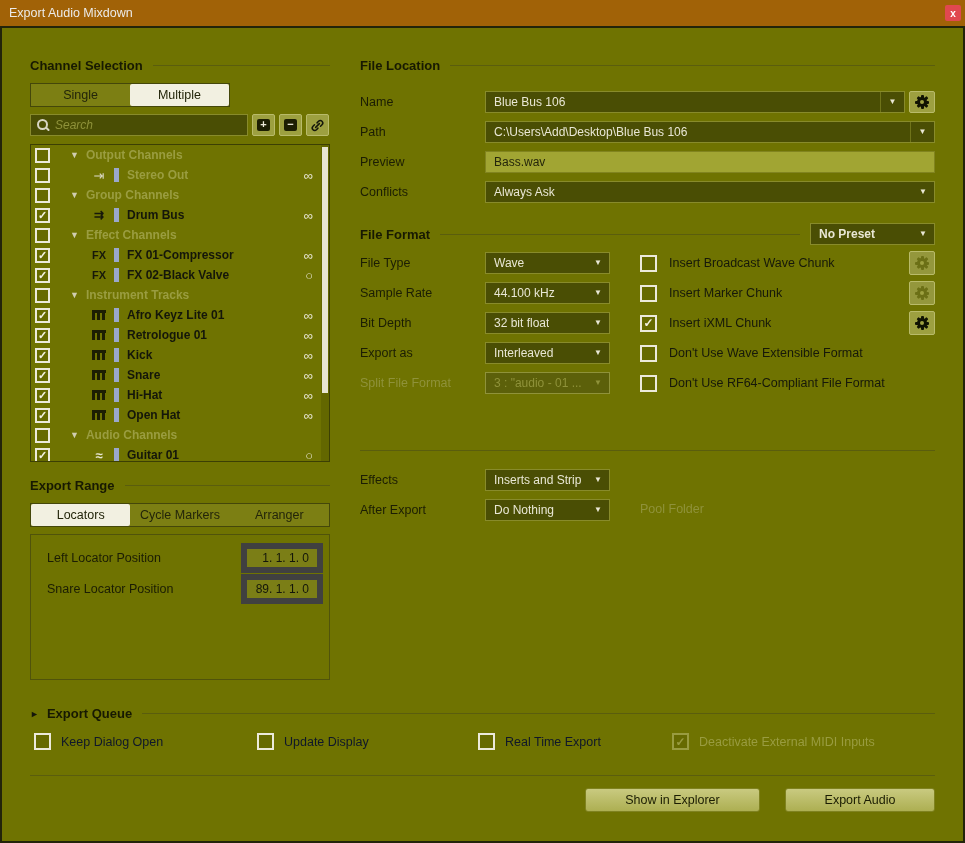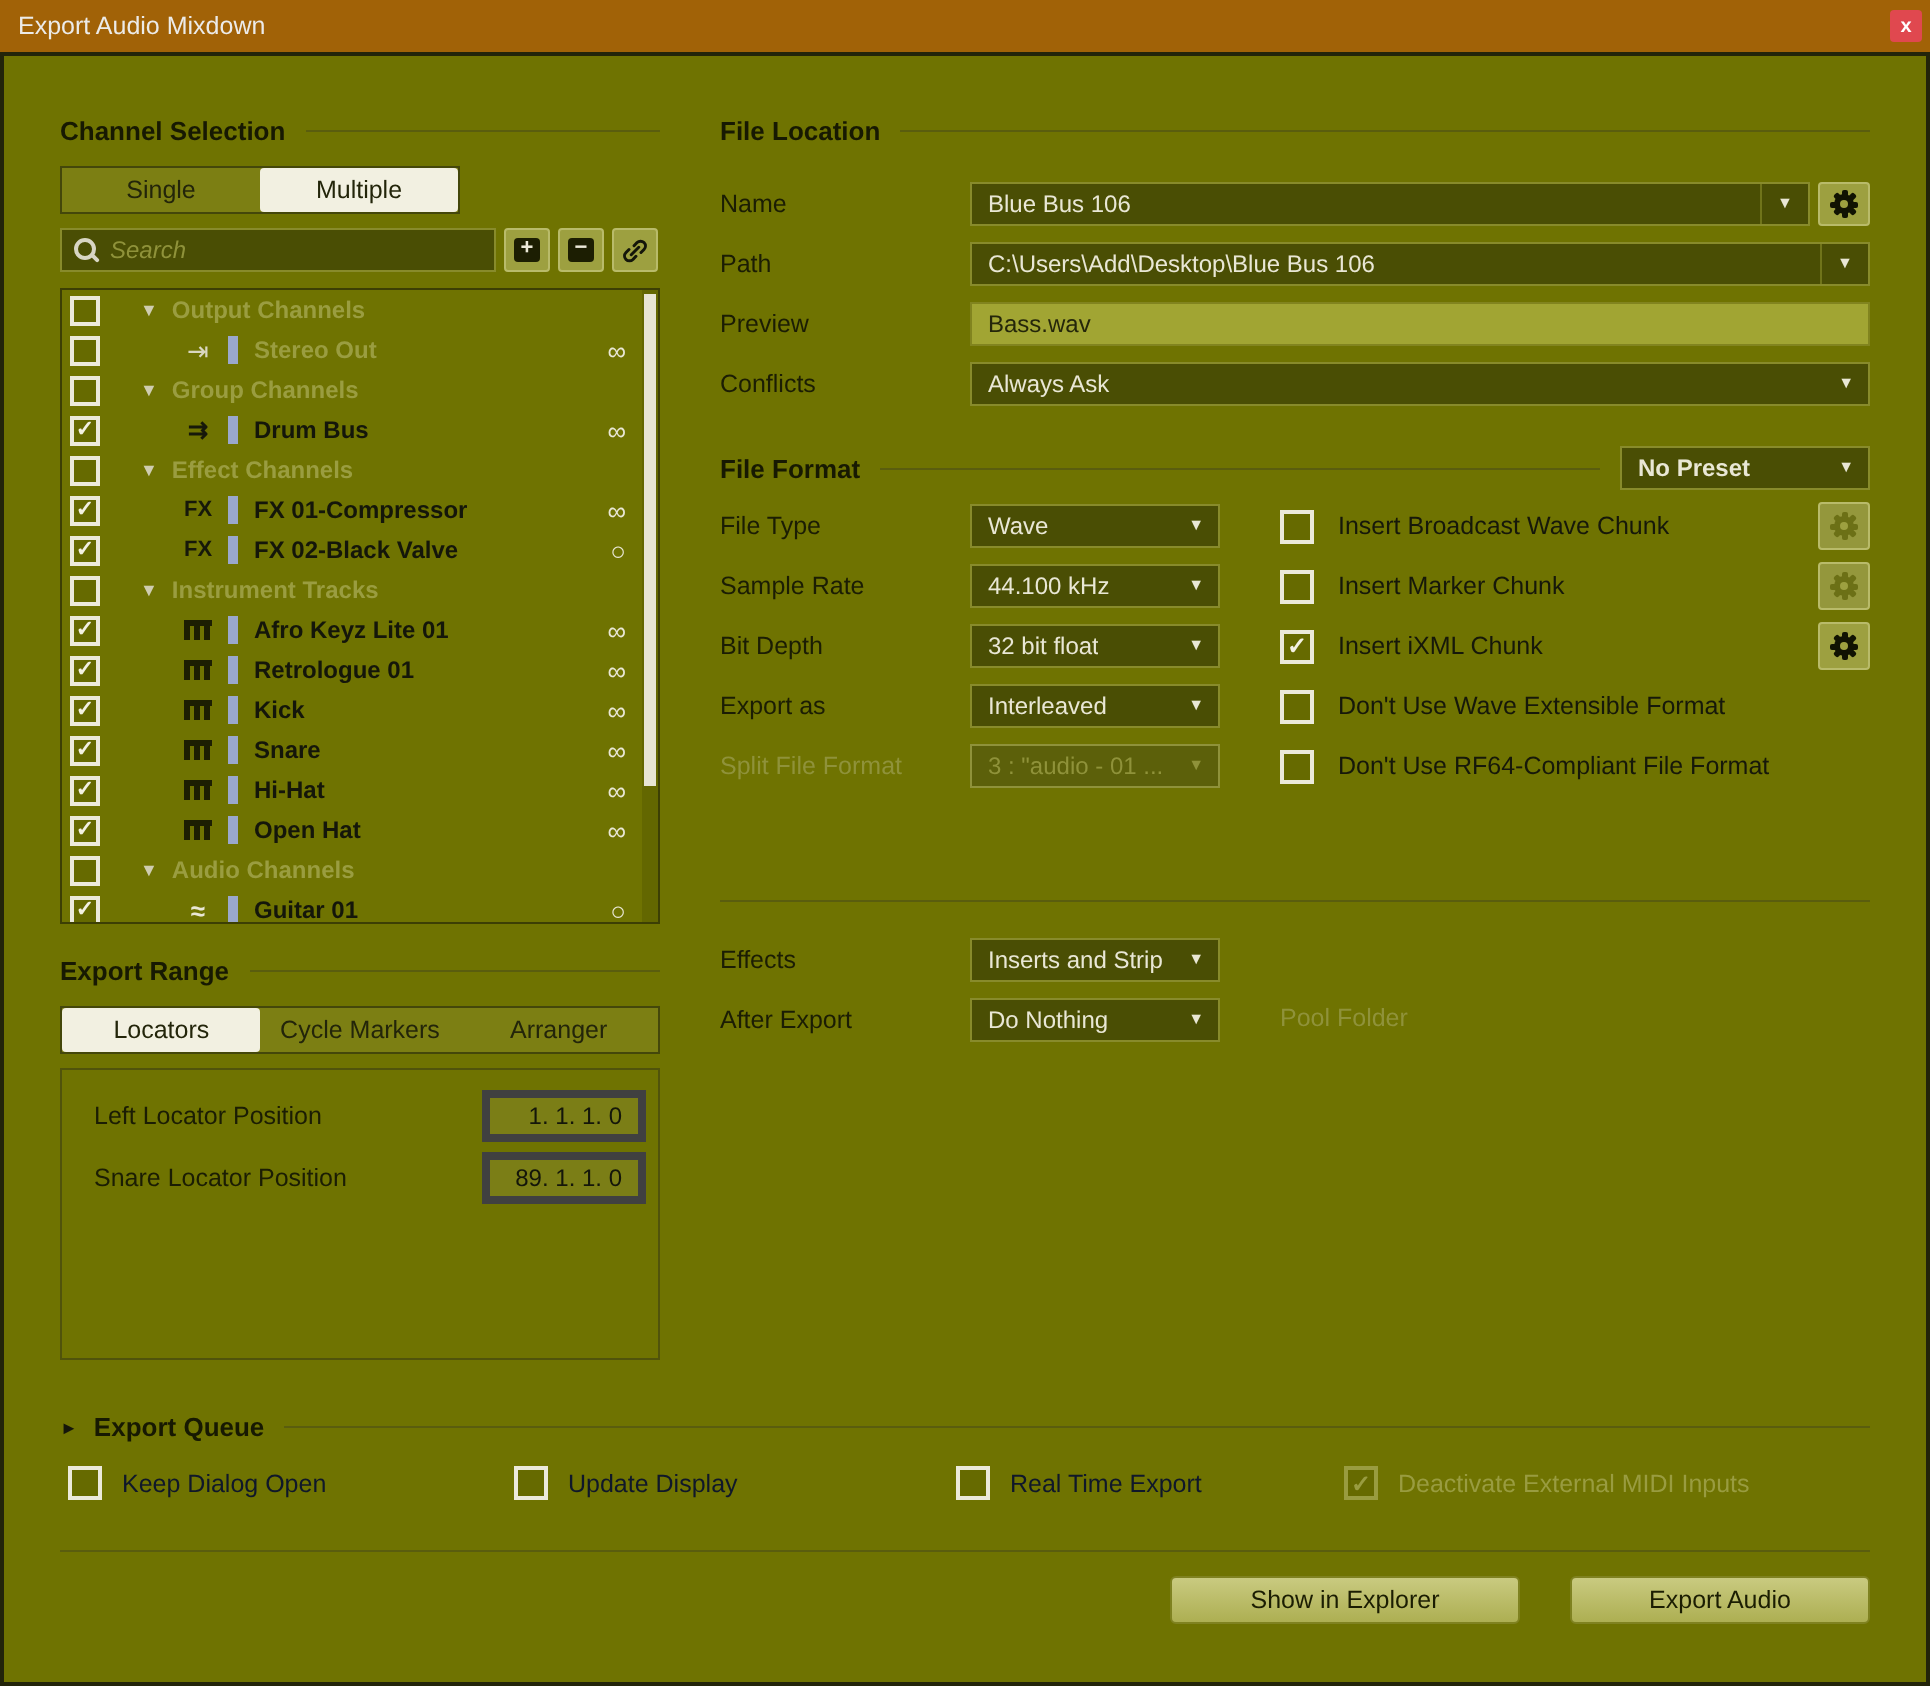--- a/index.html
+++ b/index.html
@@ -104,21 +104,21 @@
   .scrolltrack { position:absolute; right:0; top:0; bottom:0; width:8px; background:rgba(0,0,0,0.10); }
   .scrollthumb { position:absolute; right:1px; top:2px; width:6px; height:246px; background:#e7e5d3; }
 
   
   #export-range { position:absolute; left:30px; top:452px; width:300px; }
   #range-tabs { margin-top:10px; }
   .rpanel { margin-top:7px; border:1px solid #50530b; height:146px; padding:12px 6px 0 6px; }
   .rrow { display:flex; align-items:center; justify-content:space-between; height:22px;
     margin-bottom:9px; padding-left:10px; }
   .rlabel { font-size:12.5px; color:#1b1d04; }
-  .rval { background:#7b7e16; border:4px solid #404040; color:#14160a; font-size:12px;
+  .rval { background:#7b7e16; border:6px solid #404040; color:#14160a; font-size:12px;
     padding:2px 8px; min-width:82px; text-align:right; }
 
   
   #file-location { position:absolute; left:360px; top:32px; width:575px; }
   #file-location .rows { margin-top:18px; }
   .gearbtn.inline { margin-left:4px; height:22px; }
 
   
   #file-format { position:absolute; left:360px; top:196px; width:575px; height:226px; }
   #file-format .sechead { height:24px; }

